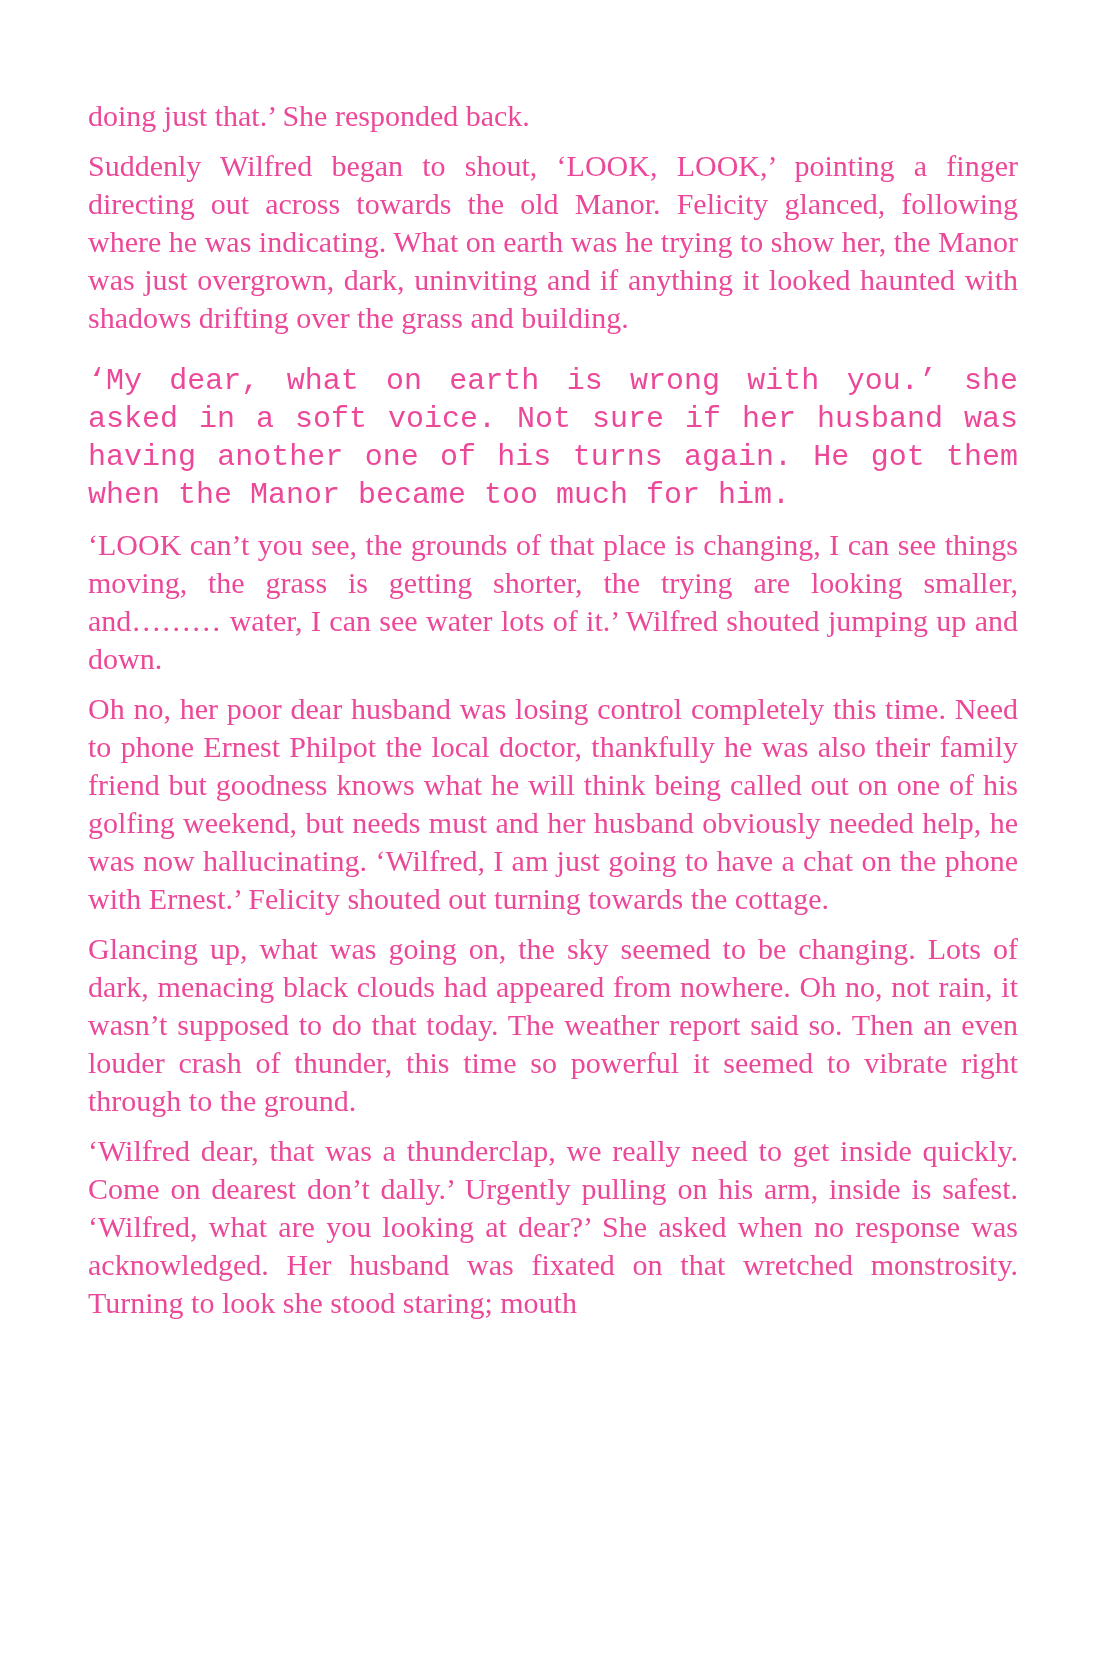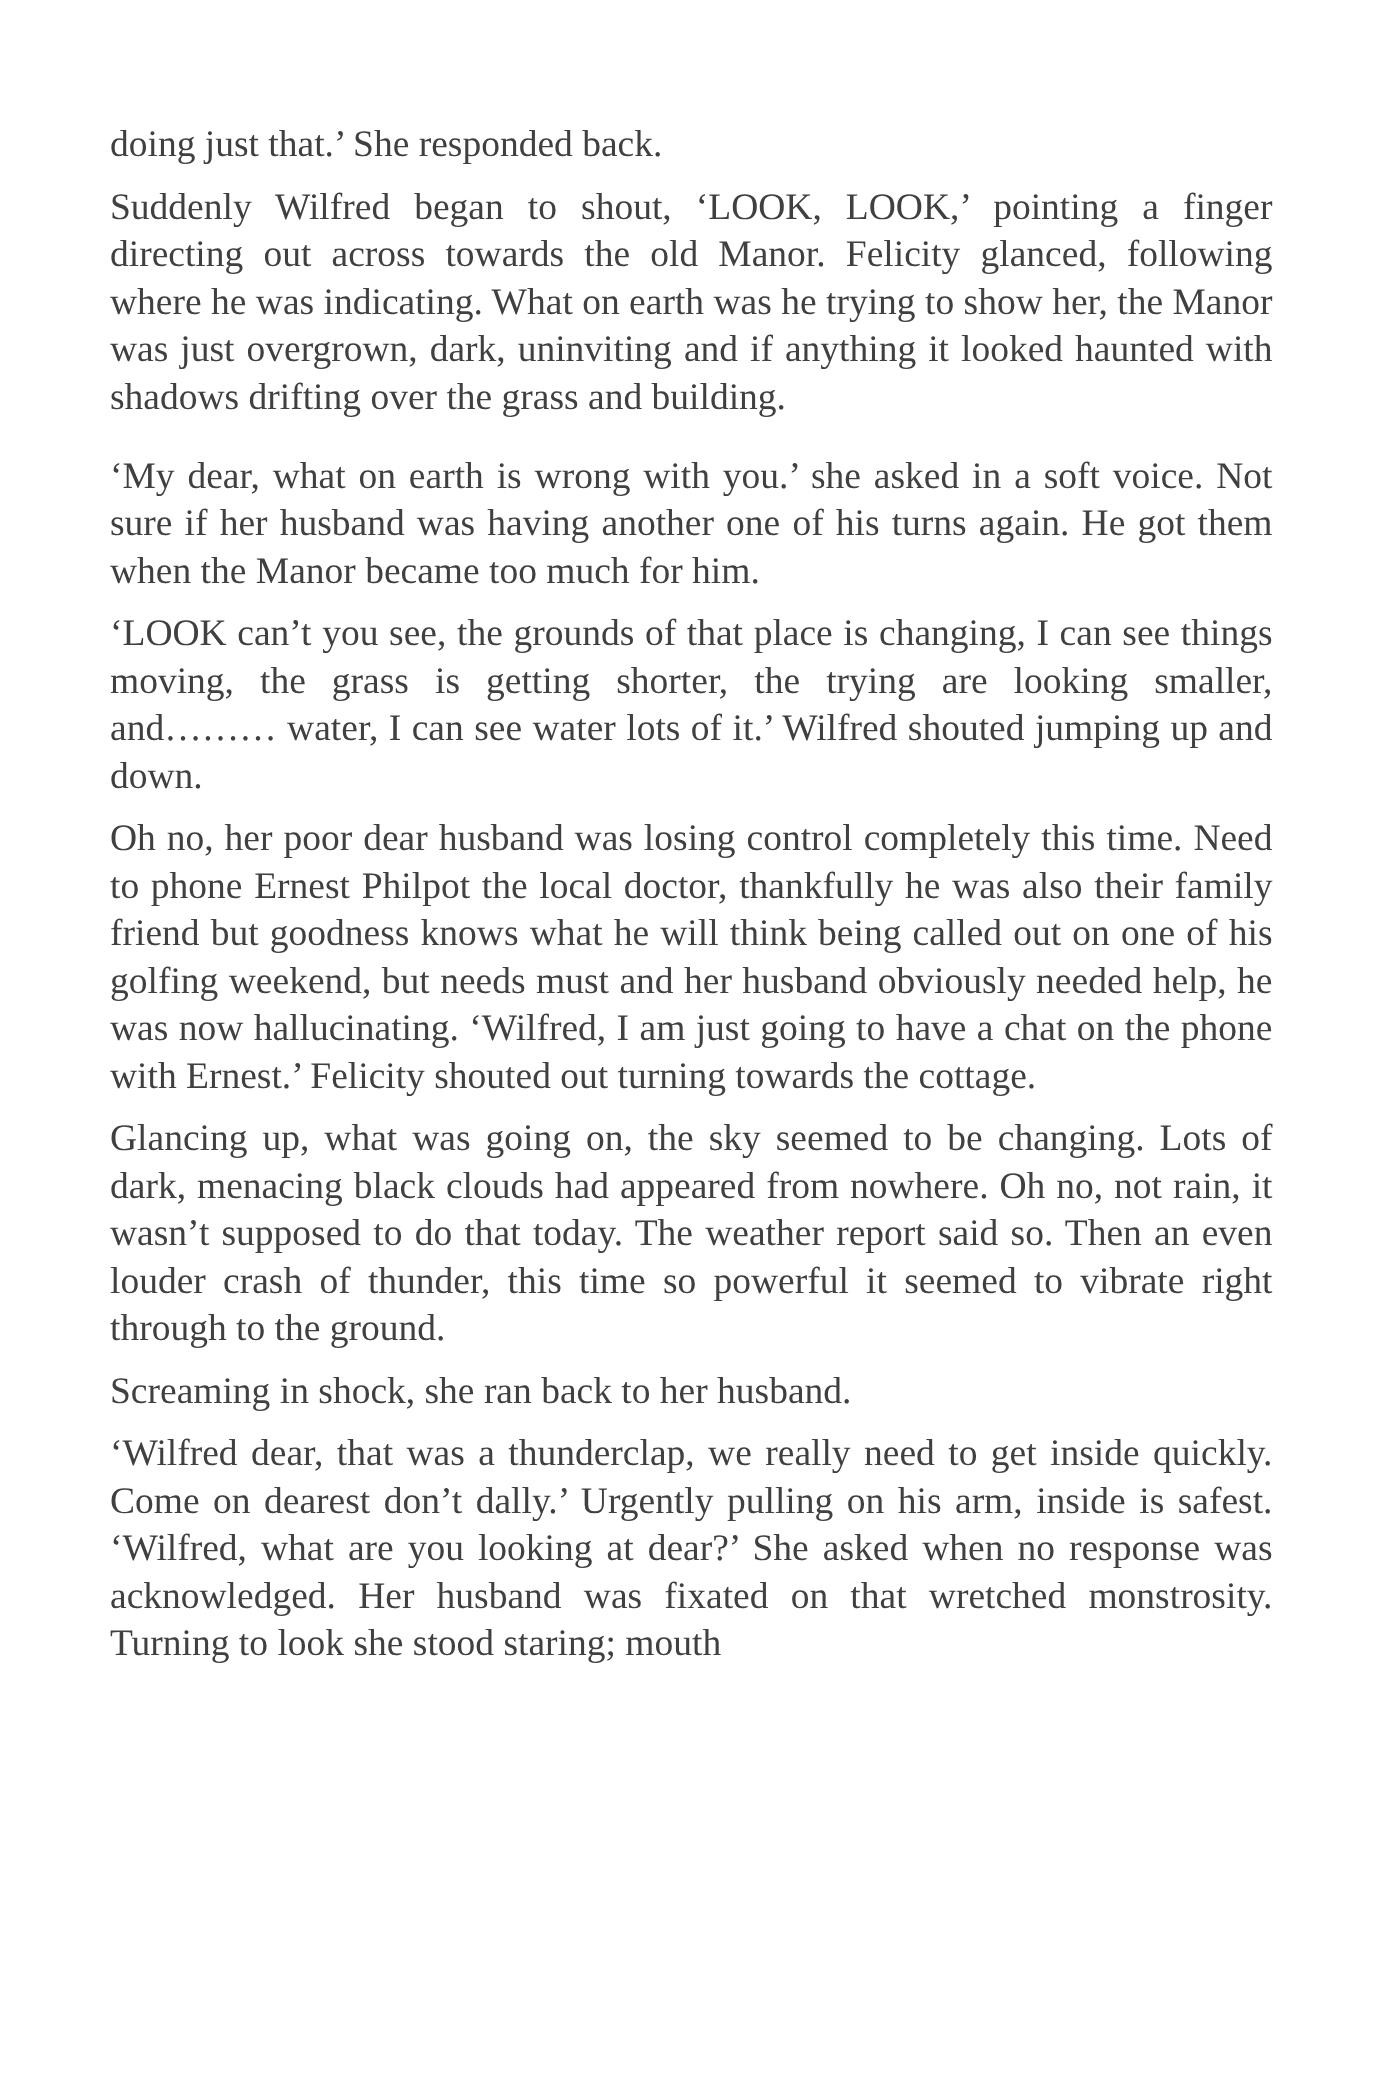--- a/index.html
+++ b/index.html
@@ -15,34 +15,34 @@
     background: #ffffff;
     box-sizing: border-box;
     padding: 97px 94px 0 88px;
     overflow: hidden;
   }
   .page p {
     margin: 0 0 12px 0;
     font-family: "Liberation Serif", "DejaVu Serif", serif;
     font-size: 30px;
     line-height: 38px;
-    color: #404040;
+    color: #ec4899;
     text-align: justify;
     text-justify: inter-word;
     letter-spacing: 0px;
   }
   .page p.extra-gap {
     margin-top: 25px;
+    font-family: Liberation Mono, monospace;
   }
 </style>
 </head>
 <body>
 
 <div class="page">
   <p>doing just that.’ She responded back.</p>
   <p>Suddenly Wilfred began to shout, ‘LOOK, LOOK,’ pointing a finger directing out across towards the old Manor. Felicity glanced, following where he was indicating. What on earth was he trying to show her, the Manor was just overgrown, dark, uninviting and if anything it looked haunted with shadows drifting over the grass and building.</p>
   <p class="extra-gap">‘My dear, what on earth is wrong with you.’ she asked in a soft voice. Not sure if her husband was having another one of his turns again. He got them when the Manor became too much for him.</p>
   <p>‘LOOK can’t you see, the grounds of that place is changing, I can see things moving, the grass is getting shorter, the trying are looking smaller, and……… water, I can see water lots of it.’ Wilfred shouted jumping up and down.</p>
   <p>Oh no, her poor dear husband was losing control completely this time. Need to phone Ernest Philpot the local doctor, thankfully he was also their family friend but goodness knows what he will think being called out on one of his golfing weekend, but needs must and her husband obviously needed help, he was now hallucinating. ‘Wilfred, I am just going to have a chat on the phone with Ernest.’ Felicity shouted out turning towards the cottage.</p>
   <p>Glancing up, what was going on, the sky seemed to be changing. Lots of dark, menacing black clouds had appeared from nowhere. Oh no, not rain, it wasn’t supposed to do that today. The weather report said so. Then an even louder crash of thunder, this time so powerful it seemed to vibrate right through to the ground.</p>
-  <p>Screaming in shock, she ran back to her husband.</p>
   <p>‘Wilfred dear, that was a thunderclap, we really need to get inside quickly. Come on dearest don’t dally.’ Urgently pulling on his arm, inside is safest. ‘Wilfred, what are you looking at dear?’ She asked when no response was acknowledged. Her husband was fixated on that wretched monstrosity. Turning to look she stood staring; mouth</p>
 </div>
 
 </body></html>

